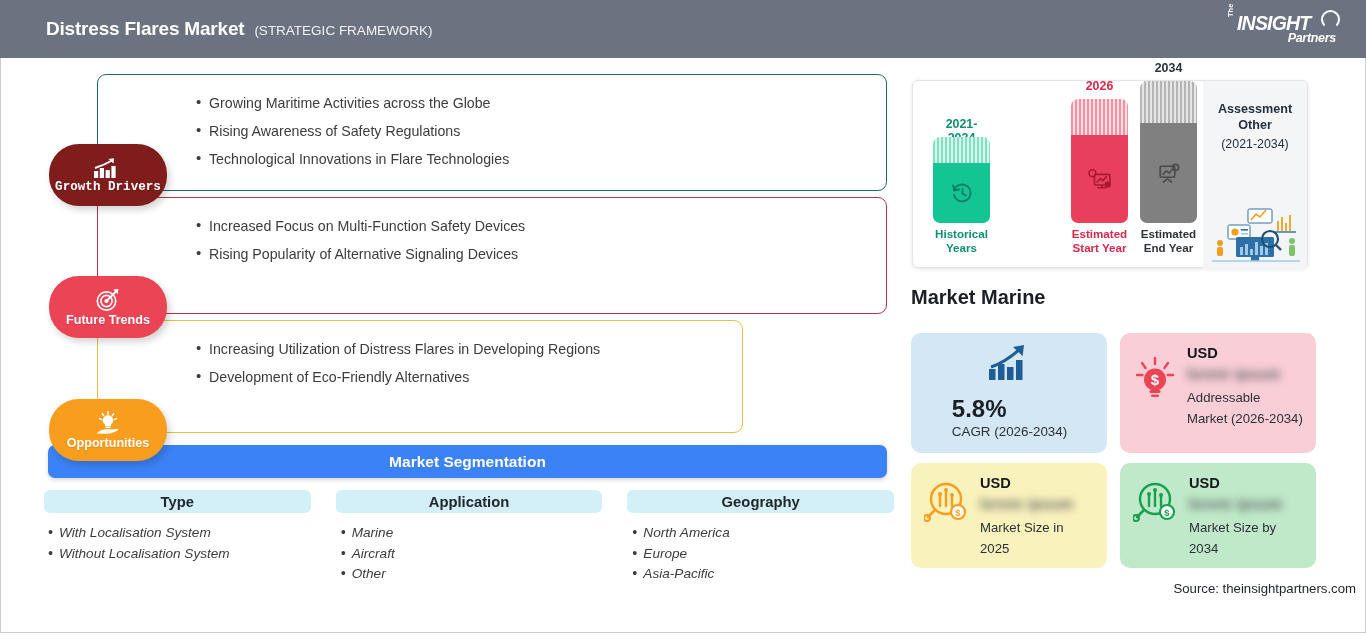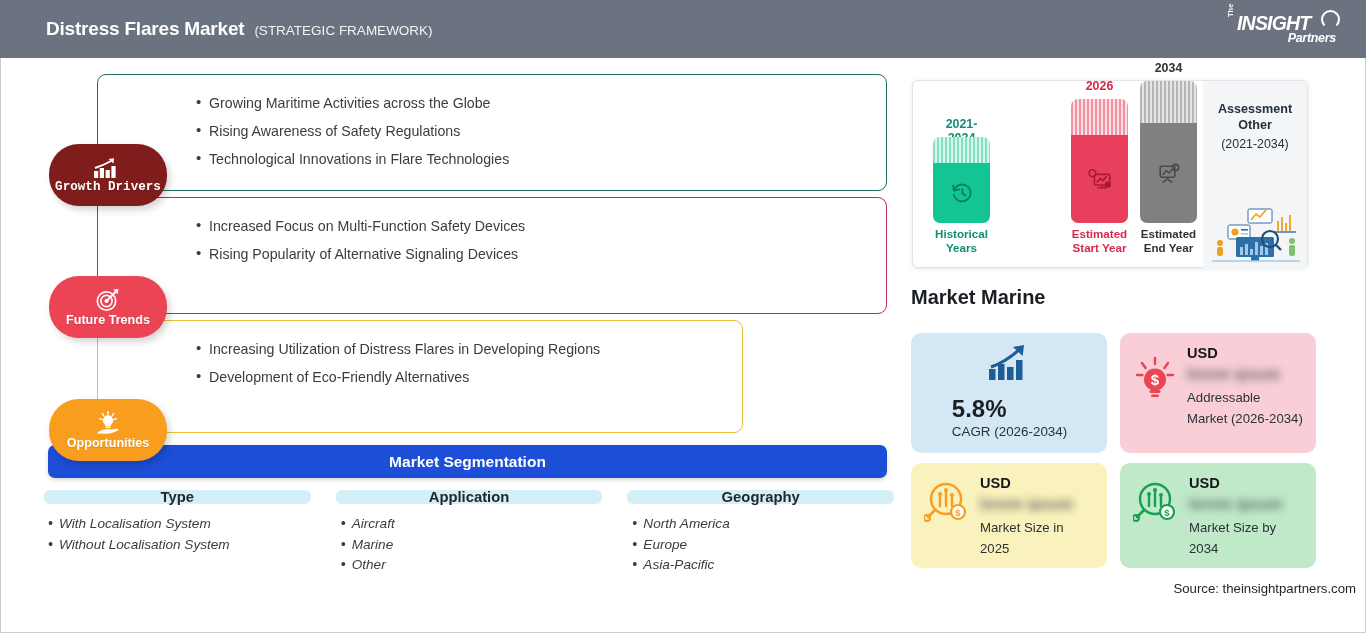--- a/index.html
+++ b/index.html
@@ -55,27 +55,27 @@
      color:#fff; box-shadow: 3px 4px 7px rgba(0,0,0,0.17); z-index:4; }
   .badge .blabel { font-size:12.6px; font-weight:bold; line-height:13px; margin-top:2px;
      text-shadow:0 1px 1px rgba(0,0,0,0.12); }
   .badge.green { top:86px;  background:#7f1d1d;font-family:Liberation Mono, monospace; }
   .badge.red   { top:218px; background:#ea4455; }
   .badge.amber { top:341px; background:#f99d1f; }
   .badge svg { display:block; }
 
   
   .segbar { position:absolute; left:48px; top:387px; width:839px; height:33px;
-     background:#1d4ed8; border-radius:7px; color:#fff; font-size:15.5px; font-weight:bold;
+     background:#3b82f6; border-radius:7px; color:#fff; font-size:15.5px; font-weight:bold;
      display:flex; align-items:center; justify-content:center;
      box-shadow:0 2px 4px rgba(0,0,0,0.16); }
 
   .segcols { position:absolute; left:44px; top:432px; width:850px; display:flex; gap:25px; }
   .segcol { width:268px; }
-  .segpill { height:14px; background:#d3f0f8; border-radius:6px; display:flex;
+  .segpill { height:23px; background:#d3f0f8; border-radius:6px; display:flex;
      align-items:center; justify-content:center; font-size:14.8px; font-weight:bold; color:#22272e; }
   .segcol ul { margin-top:10px; padding-left:4px;font-style:italic; }
   .segcol li { list-style:none; font-size:13.6px; color:#3c3c3c; line-height:20.5px;
      position:relative; padding-left:11px; }
   .segcol li::before { content:"•"; position:absolute; left:0; top:-1px; font-size:14px; }
   .segcol.c2 ul, .segcol.c3 ul { padding-left:5px; }
 
   
   .right { position:absolute; left:905px; top:58px; width:461px; height:575px; }
 
@@ -215,22 +215,22 @@
       <div class="segcol c1">
         <div class="segpill">Type</div>
         <ul>
           <li>With Localisation System</li>
           <li>Without Localisation System</li>
         </ul>
       </div>
       <div class="segcol c2">
         <div class="segpill">Application</div>
         <ul>
+          <li>Marine</li>
           <li>Aircraft</li>
-          <li>Marine</li>
           <li>Other</li>
         </ul>
       </div>
       <div class="segcol c3">
         <div class="segpill">Geography</div>
         <ul>
           <li>North America</li>
           <li>Europe</li>
           <li>Asia-Pacific</li>
         </ul>

